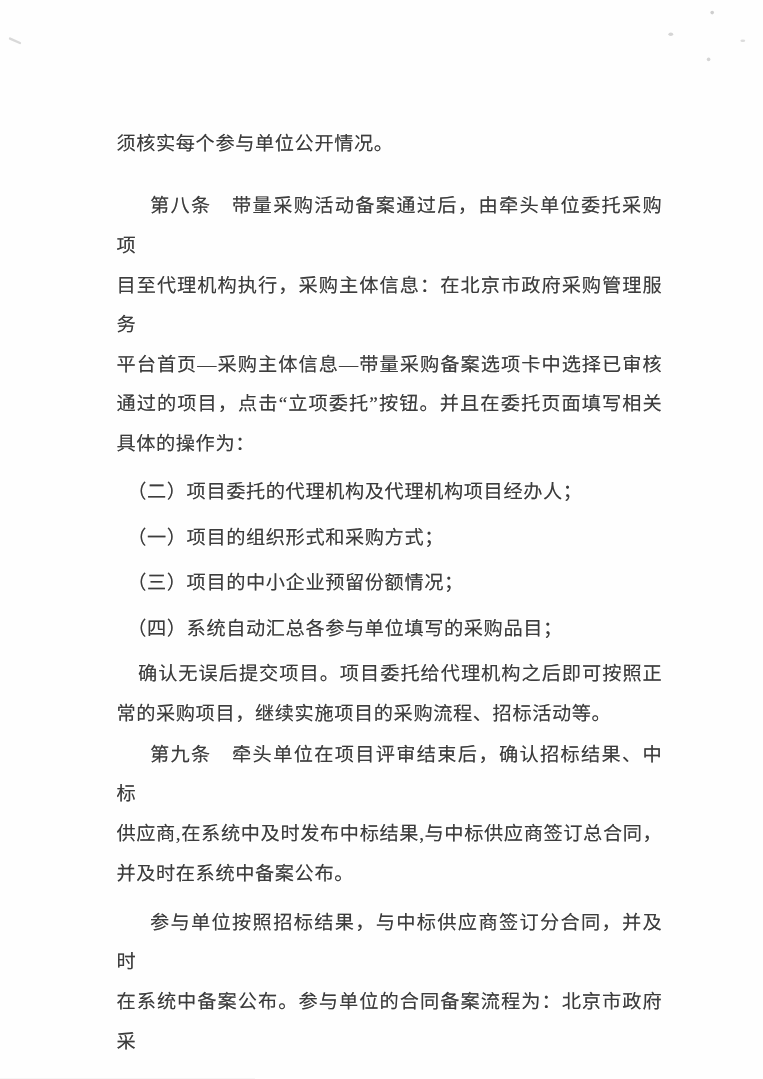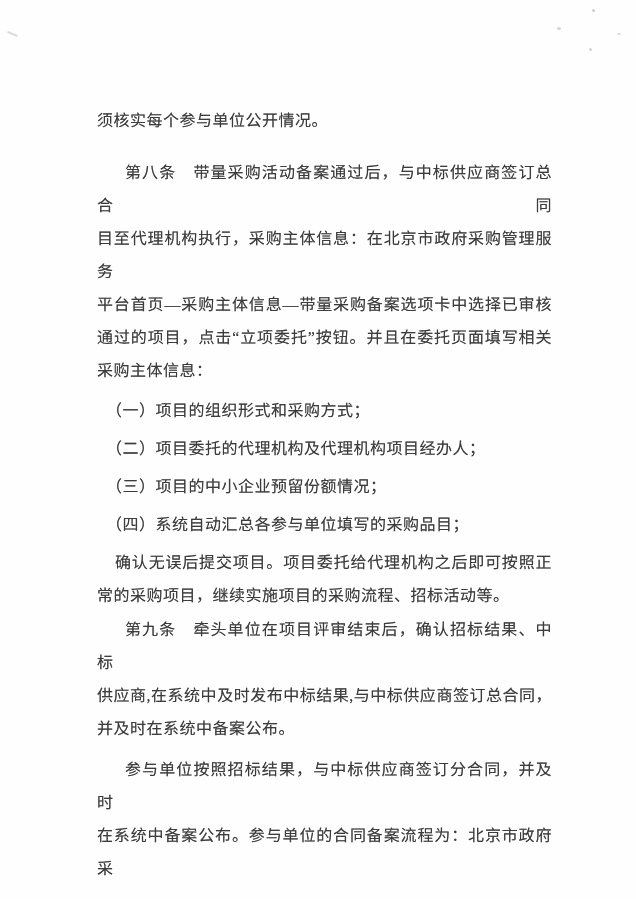--- a/index.html
+++ b/index.html
@@ -74,31 +74,31 @@
 </style>
 </head>
 <body>
 
 <div class="page">
   <div class="doc" id="doc-root">
       <p class="para kind-continuation">
         <span class="line first">须核实每个参与单位公开情况。</span>
       </p>
       <p class="para kind-article">
-        <span class="line first full">第八条　带量采购活动备案通过后，与中标供应商签订总合同</span>
+        <span class="line first full">第八条　带量采购活动备案通过后，由牵头单位委托采购项</span>
         <span class="line full">目至代理机构执行，采购主体信息：在北京市政府采购管理服务</span>
         <span class="line full">平台首页—采购主体信息—带量采购备案选项卡中选择已审核</span>
         <span class="line full">通过的项目，点击“立项委托”按钮。并且在委托页面填写相关</span>
-        <span class="line">采购主体信息：</span>
+        <span class="line">具体的操作为：</span>
+      </p>
+      <p class="para kind-list-item">
+        <span class="line first">（二）项目委托的代理机构及代理机构项目经办人；</span>
       </p>
       <p class="para kind-list-item">
         <span class="line first">（一）项目的组织形式和采购方式；</span>
-      </p>
-      <p class="para kind-list-item">
-        <span class="line first">（二）项目委托的代理机构及代理机构项目经办人；</span>
       </p>
       <p class="para kind-list-item">
         <span class="line first">（三）项目的中小企业预留份额情况；</span>
       </p>
       <p class="para kind-list-item">
         <span class="line first">（四）系统自动汇总各参与单位填写的采购品目；</span>
       </p>
       <p class="para kind-paragraph">
         <span class="line first full">确认无误后提交项目。项目委托给代理机构之后即可按照正</span>
         <span class="line">常的采购项目，继续实施项目的采购流程、招标活动等。</span>

